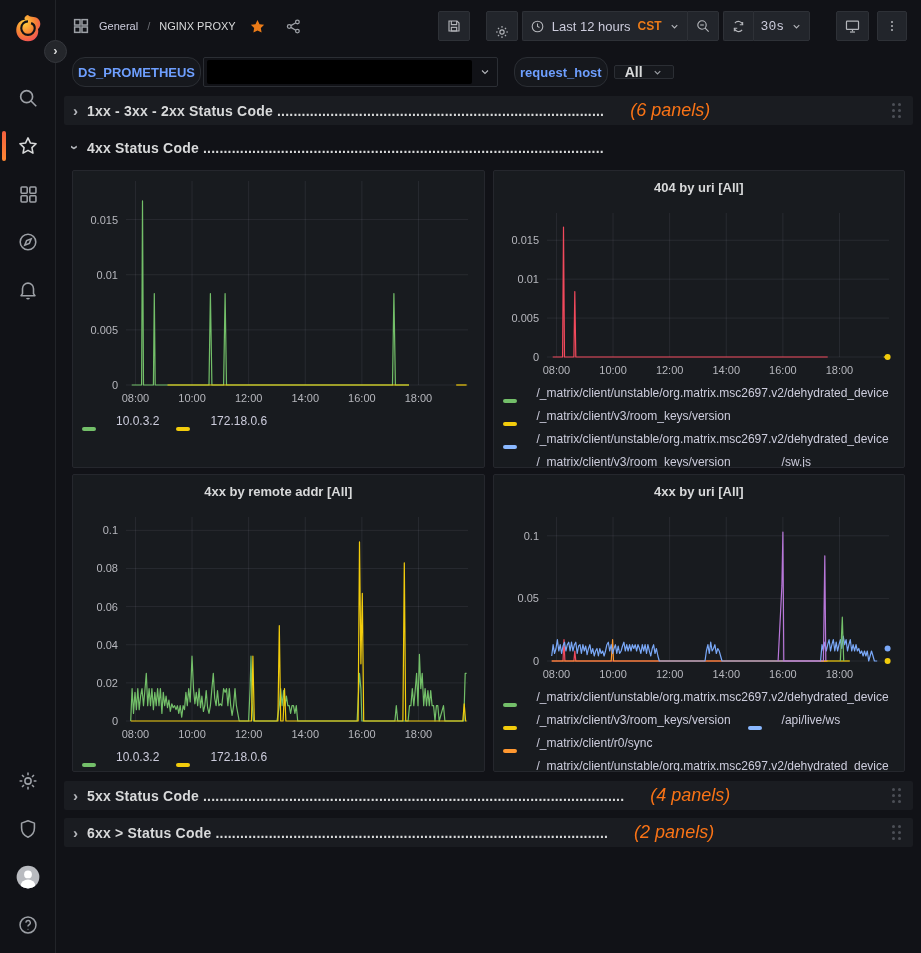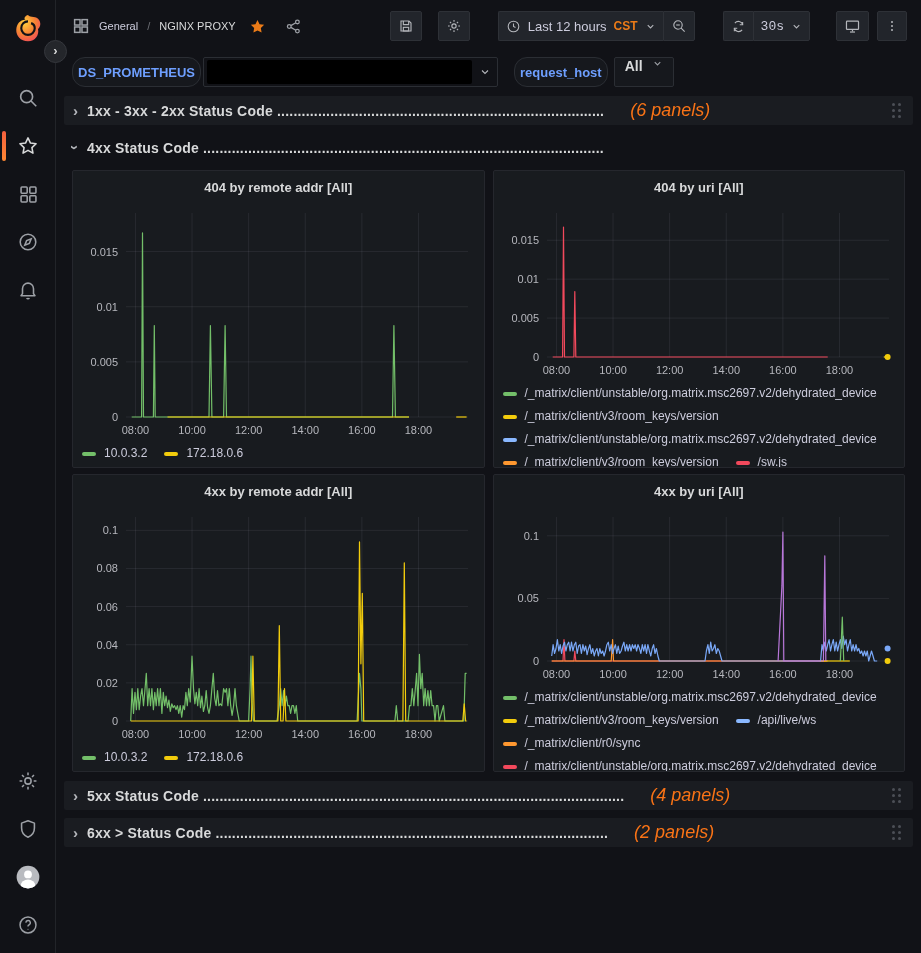--- a/index.html
+++ b/index.html
@@ -54,37 +54,37 @@
     height:30px; min-width:30px; background:#22252b; border:1px solid #2e3137;
     border-radius:2px; display:flex; align-items:center; justify-content:center;
     padding:0 7px; gap:7px; font-size:13px; color:#ccccdc; cursor:pointer;
   }
   .tbtn svg { display:block; color:#b4b6bb; }
   .tgroup { display:flex; }
   .tgroup .tbtn:first-child { border-radius:2px 0 0 2px; border-right:none; }
   .tgroup .tbtn:last-child { border-radius:0 2px 2px 0;font-family:Liberation Mono, monospace; }
   .tz { color:#eb7b18; font-weight:700; font-size:12px; }
   .caret { color:#9da0a6; display:flex; }
-  .mr8 { margin-right:8px; } .mr10 { margin-right:28px; } .mr16 { margin-right:16px; } .mr26 { margin-right:26px; }
+  .mr8 { margin-right:8px; } .mr10 { margin-right:4px;align-items:flex-end; } .mr16 { margin-right:16px; } .mr26 { margin-right:26px; }
 
   
   .subnav { height:40px; flex:0 0 40px; display:flex; align-items:center; padding:0 16px; }
   .var-label {
     height:30px; display:flex; align-items:center; padding:0 5px;
     border:1px solid #2b2e34; background:#16181d; color:#6e9fff;
     font-size:13px; font-weight:700; border-radius:13px; cursor:pointer; white-space:nowrap;
   }
   .var-select {
     height:30px; width:295px; margin-left:2px; background:#111217;
     border:1px solid #2b2e34; border-radius:2px;
     display:flex; align-items:center; padding:0 6px 0 3px; cursor:pointer;
   }
   .redacted { flex:1; height:24px; background:#000; border-radius:2px; margin-right:7px; }
   .var-value {
-    height:30px; margin-left:6px; padding:0 10px; display:flex; align-items:flex-start; gap:9px;
+    height:14px; margin-left:6px; padding:0 10px; display:flex; align-items:center; gap:9px;
     border:1px solid #2b2e34; background:#16181d; color:#d8d9da;
     font-size:14px; font-weight:600; border-radius:2px; cursor:pointer;
   }
   .gap22 { width:16px; }
 
   
   .dash { flex:1 1 auto; padding:4px 8px 0 8px; overflow:hidden; }
   .row-head {
     height:29px; display:flex; align-items:center; padding:0 9px;
     border-radius:2px; cursor:pointer; margin-bottom:8px;
@@ -106,21 +106,21 @@
   .panel-title {
     height:32px; flex:0 0 32px; display:flex; align-items:center; justify-content:center;
     font-size:13px; font-weight:600; color:#d8d9da; cursor:pointer;
   }
   .chart { padding:0 7px; }
   .chart svg { display:block; font-family:"Liberation Sans",sans-serif; }
   .legend {
     padding:3px 9px 0 9px; display:flex; flex-wrap:wrap; column-gap:17px; row-gap:4px;
     font-size:12px; color:#ccccdc; line-height:19px;
   }
-  .legend-item { display:inline-flex; align-items:center; gap:8px; white-space:nowrap; cursor:pointer; }
+  .legend-item { display:inline-flex; align-items:flex-end; gap:20px; white-space:nowrap; cursor:pointer; }
   .swatch { width:14px; height:4px; border-radius:2px; display:inline-block; flex:0 0 14px; }
 </style>
 </head>
 <body>
 
 <div class="app">
 
   <aside class="sidebar">
     <div class="side-icon logo">
       <svg width="30" height="30" viewBox="0 0 24 24">
@@ -344,21 +344,20 @@
           </span>
       </div>
 
       <div class="row-head expanded">
         <span class="chev down">›</span>
         <span class="row-title"><span>4xx Status Code</span> <span>..................................................................................................</span></span>
       </div>
 
       <div class="panels">
         <div class="panel">
-          <div class="panel-title">404 by remote addr [All]</div>
           <div class="chart">
               <svg width="398" height="238">
                 <line x1="55.43448275862069" x2="55.43448275862069" y1="10" y2="214" stroke="rgba(204,204,220,0.09)" stroke-width="1"></line>
                 <text x="55.43448275862069" y="231" text-anchor="middle" fill="#b6b7bd" font-size="11">08:00</text>
                 <line x1="112.04137931034482" x2="112.04137931034482" y1="10" y2="214" stroke="rgba(204,204,220,0.09)" stroke-width="1"></line>
                 <text x="112.04137931034482" y="231" text-anchor="middle" fill="#b6b7bd" font-size="11">10:00</text>
                 <line x1="168.64827586206897" x2="168.64827586206897" y1="10" y2="214" stroke="rgba(204,204,220,0.09)" stroke-width="1"></line>
                 <text x="168.64827586206897" y="231" text-anchor="middle" fill="#b6b7bd" font-size="11">12:00</text>
                 <line x1="225.25517241379313" x2="225.25517241379313" y1="10" y2="214" stroke="rgba(204,204,220,0.09)" stroke-width="1"></line>
                 <text x="225.25517241379313" y="231" text-anchor="middle" fill="#b6b7bd" font-size="11">14:00</text>

